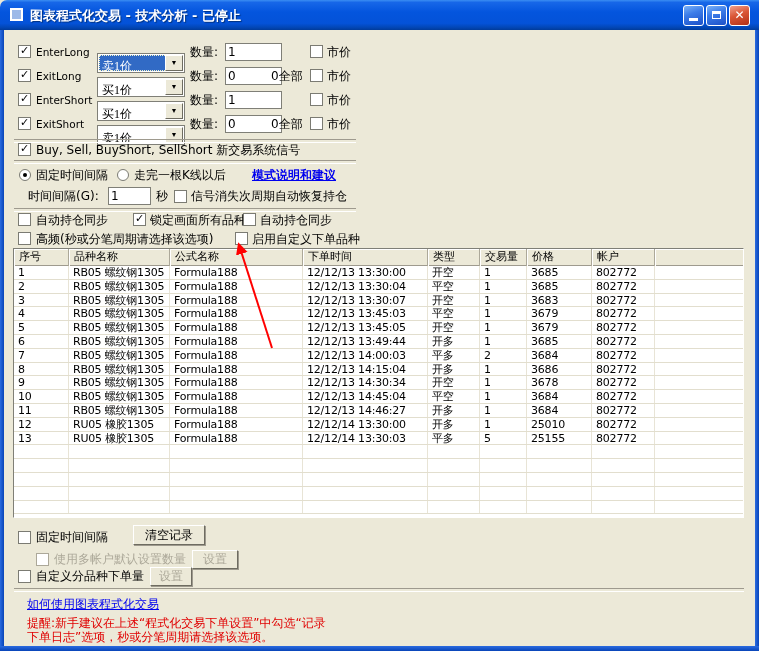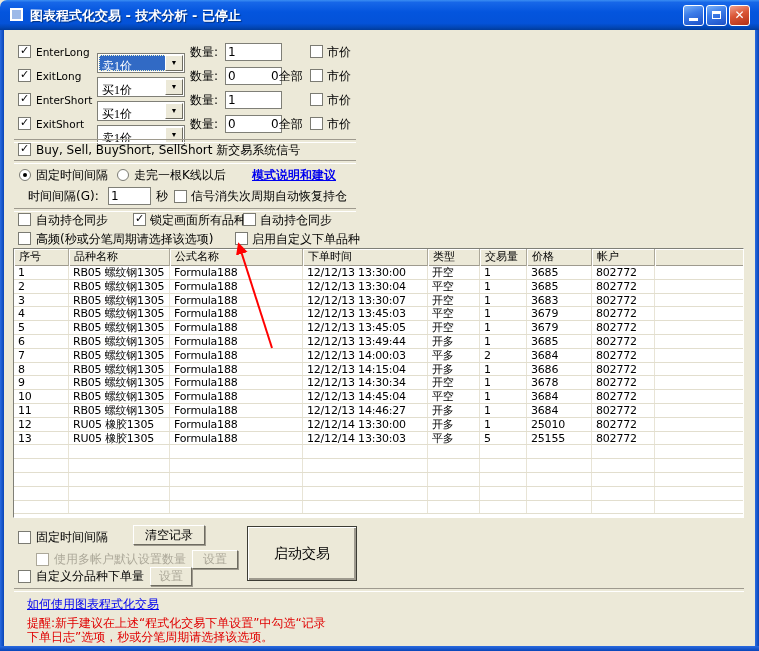--- a/index.html
+++ b/index.html
@@ -231,21 +231,20 @@
   <div class="btn" style="left:133px;top:525px;width:72px;height:20px;line-height:18px;">清空记录</div>
 
   <span class="cb dis" style="left:36px;top:553px;"></span>
   <span class="lbl dis" style="left:54px;top:550px;line-height:18px;">使用多帐户默认设置数量</span>
   <div class="btn dis" style="left:192px;top:550px;width:46px;height:19px;line-height:17px;">设置</div>
 
   <span class="cb" style="left:18px;top:570px;"></span>
   <span class="lbl" style="left:36px;top:567px;line-height:18px;">自定义分品种下单量</span>
   <div class="btn dis" style="left:150px;top:567px;width:42px;height:19px;line-height:17px;">设置</div>
 
-  <div class="start-btn">启动交易</div>
 
   <div class="hsep" style="left:14px;top:588px;width:730px;"></div>
 
   <span class="link" style="left:27px;top:596px;">如何使用图表程式化交易</span>
 
   <div class="red" style="left:27px;top:615px;">提醒:新手建议在上述“程式化交易下单设置”中勾选“记录</div>
   <div class="red" style="left:27px;top:629px;">下单日志”选项，秒或分笔周期请选择该选项。</div>
 </div>
 
 </body></html>

